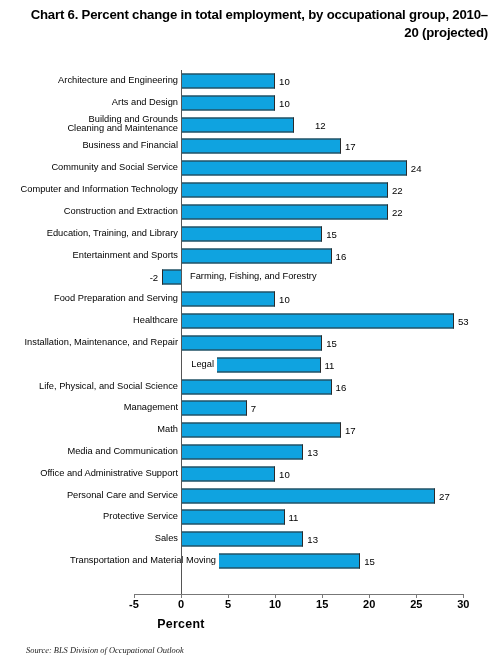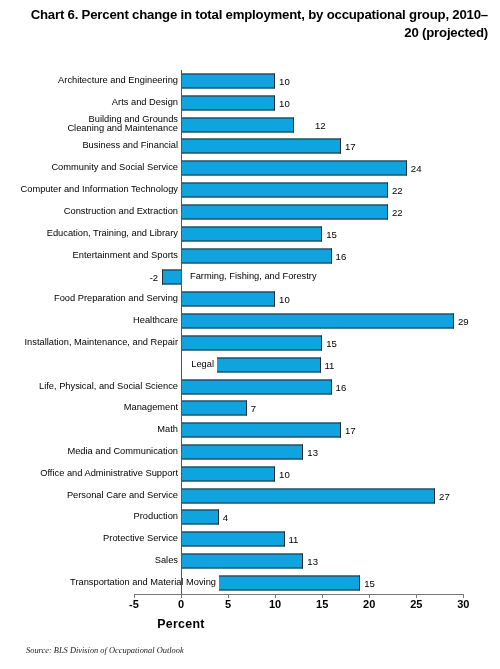--- a/index.html
+++ b/index.html
@@ -209,21 +209,21 @@
       <div class="val neg" style="left: 136.18px; width: 22px;">-2</div>
     </div>
     <div class="row" style="height: 21.8333px;">
       <div class="row-label">Food Preparation and Serving</div>
       <div class="bar" style="left: 181px; width: 94.1px;"></div>
       <div class="val" style="left: 279.1px;">10</div>
     </div>
     <div class="row" style="height: 21.8333px;">
       <div class="row-label">Healthcare</div>
       <div class="bar" style="left: 181px; width: 272.89px;"></div>
-      <div class="val" style="left: 457.89px;">29</div>
+      <div class="val" style="left: 457.89px;">53</div>
     </div>
     <div class="row" style="height: 21.8333px;">
       <div class="row-label">Installation, Maintenance, and Repair</div>
       <div class="bar" style="left: 181px; width: 141.15px;"></div>
       <div class="val" style="left: 326.15px;">15</div>
     </div>
     <div class="row" style="height: 21.8333px; margin-left: 36px;">
       <div class="row-label">Legal</div>
       <div class="bar" style="left: 181px; width: 103.51px;"></div>
       <div class="val" style="left: 288.51px;">11</div>
@@ -250,25 +250,20 @@
     </div>
     <div class="row" style="height: 21.8333px;">
       <div class="row-label">Office and Administrative Support</div>
       <div class="bar" style="left: 181px; width: 94.1px;"></div>
       <div class="val" style="left: 279.1px;">10</div>
     </div>
     <div class="row" style="height: 21.8333px;">
       <div class="row-label">Personal Care and Service</div>
       <div class="bar" style="left: 181px; width: 254.07px;"></div>
       <div class="val" style="left: 439.07px;">27</div>
-    </div>
-    <div class="row" style="height: 21.8333px;">
-      <div class="row-label">Production</div>
-      <div class="bar" style="left: 181px; width: 37.64px;"></div>
-      <div class="val" style="left: 222.64px;">4</div>
     </div>
     <div class="row" style="height: 21.8333px;">
       <div class="row-label">Protective Service</div>
       <div class="bar" style="left: 181px; width: 103.51px;"></div>
       <div class="val" style="left: 288.51px;">11</div>
     </div>
     <div class="row" style="height: 21.8333px;">
       <div class="row-label">Sales</div>
       <div class="bar" style="left: 181px; width: 122.33px;"></div>
       <div class="val" style="left: 307.33px;">13</div>

